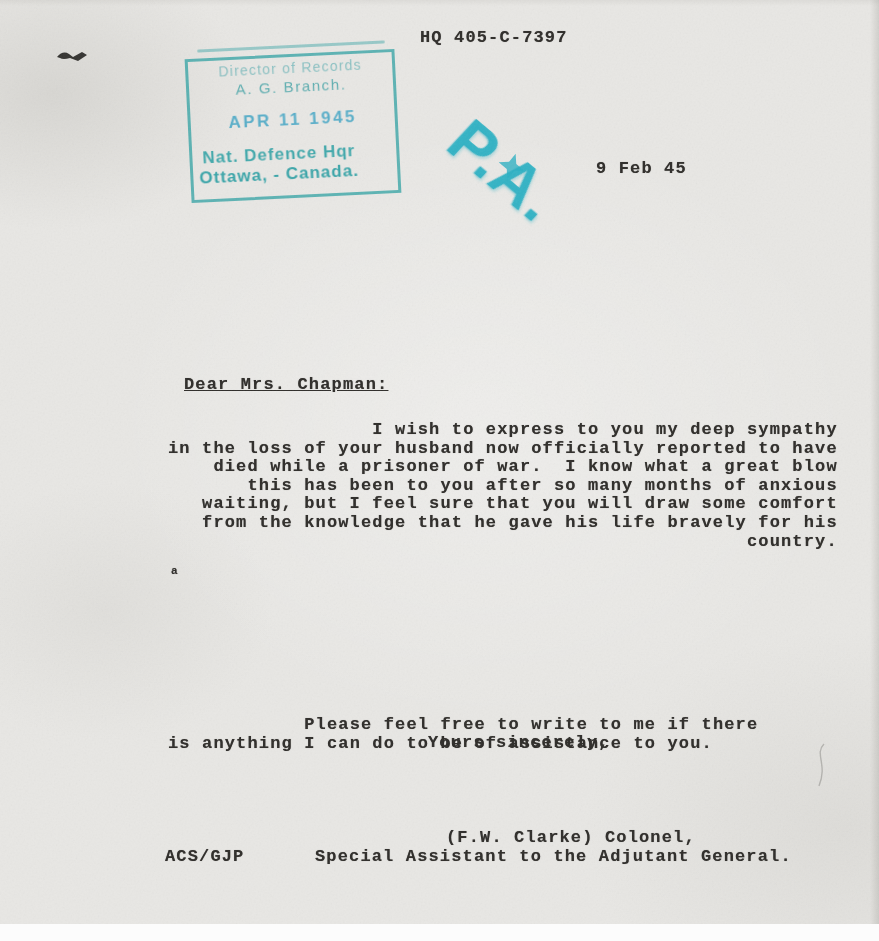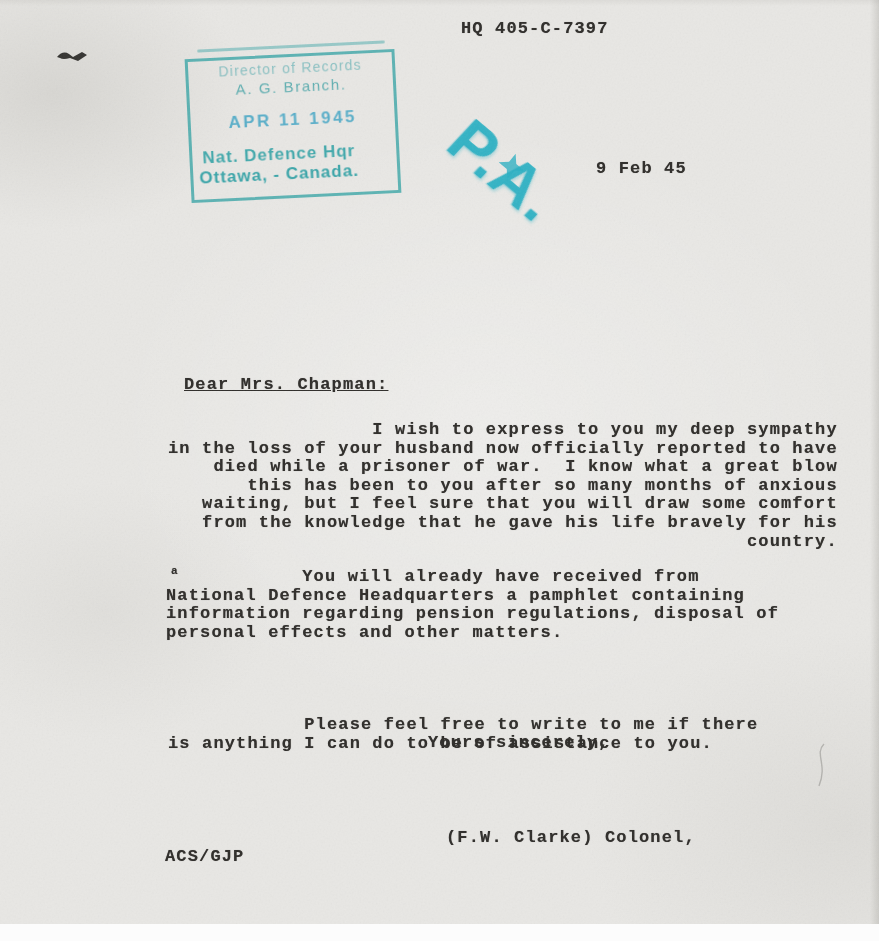--- a/index.html
+++ b/index.html
@@ -19,21 +19,21 @@
     position:absolute;
     font-family:"Liberation Mono","DejaVu Sans Mono",monospace;
     font-weight:bold;
     font-size:17px;
     line-height:18.6px;
     letter-spacing:1.15px;
     color:#2e2c29;
     white-space:pre;
     text-shadow:0 0 0.7px rgba(46,44,41,0.55);
   }
-  .ref-number{left:420px;top:20px;margin-left:41px;}
+  .ref-number{left:420px;top:29px;}
   .date-line{left:596px;top:160px;}
   .recipient{left:174px;top:301px;}
   .salutation{left:184px;top:376px;text-decoration:underline;}
   .para-1{left:168px;top:421px;text-align:right;}
   .para-2{left:166px;top:568px;}
   .para-3{left:168px;top:688px;margin-top:28px;}
   .closing{left:428px;top:734px;}
   .sig-name{left:446px;top:829px;}
   .sig-title{left:315px;top:848px;}
   .initials{left:165px;top:848px;text-align:right;}
@@ -116,30 +116,27 @@
   <div class="typed salutation">Dear Mrs. Chapman:</div>
 
   <div class="typed para-1">            I wish to express to you my deep sympathy
 in the loss of your husband now officially reported to have
 died while a prisoner of war.  I know what a great blow
 this has been to you after so many months of anxious
 waiting, but I feel sure that you will draw some comfort
 from the knowledge that he gave his life bravely for his
 country.</div>
   <div class="typed typo-a">a</div>
-  <div class="typed para-2">            You will already have received from
-National Defence Headquarters a pamphlet containing
-information regarding pension regulations, disposal of
-personal effects and other matters.</div>
   <div class="typed para-3">            Please feel free to write to me if there
 is anything I can do to be of assistance to you.</div>
 
   <div class="typed sig-name">(F.W. Clarke) Colonel,</div>
   <div class="typed closing">Yours sincerely,</div>
   <div class="typed initials">ACS/GJP</div>
+  <div class="typed sig-title">Special Assistant to the Adjutant General.</div>
 
   <svg class="pen-mark" viewBox="0 0 24 48">
     <path d="M14 2 C4 12 18 22 9 44" stroke="#7e7d79" stroke-width="1.4" fill="none"></path>
   </svg>
 
   <svg class="grain">
     <filter id="grainf">
       <feTurbulence type="fractalNoise" baseFrequency="0.55" numOctaves="2" stitchTiles="stitch"></feTurbulence>
       <feColorMatrix type="saturate" values="0"></feColorMatrix>
     </filter>

